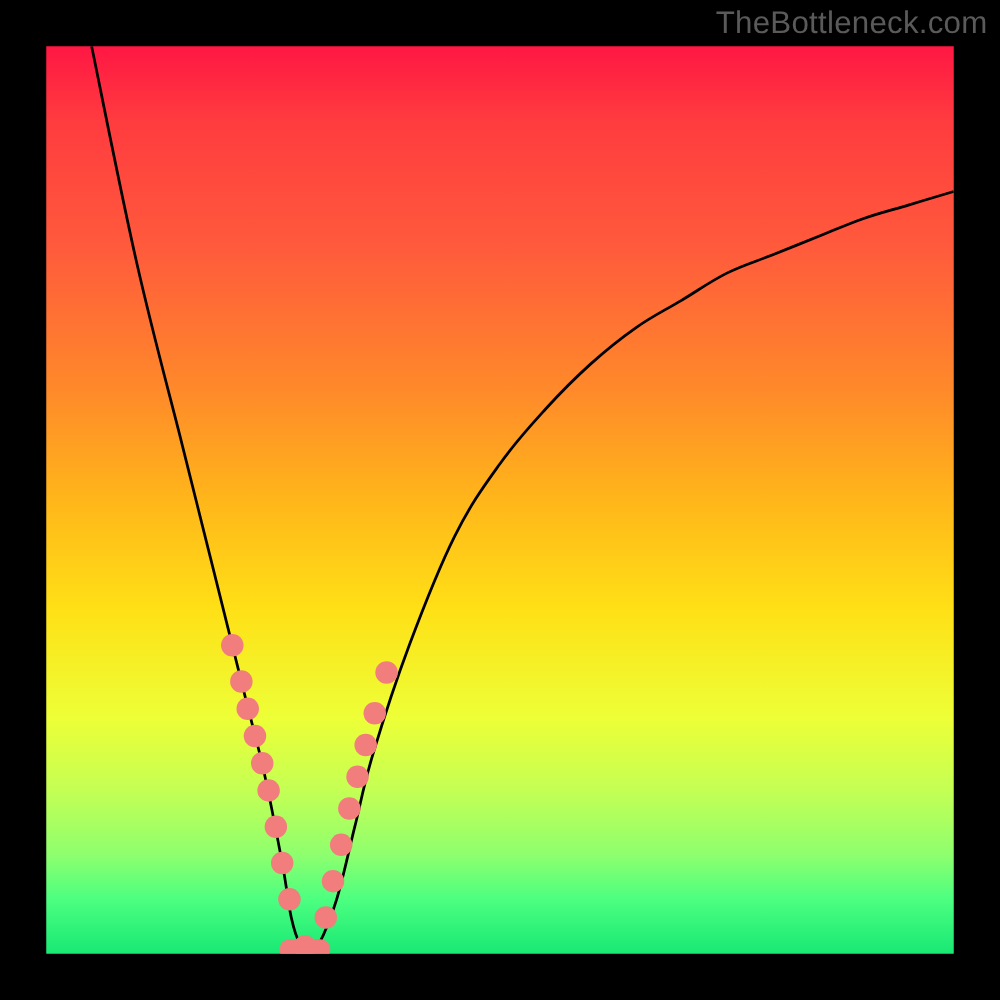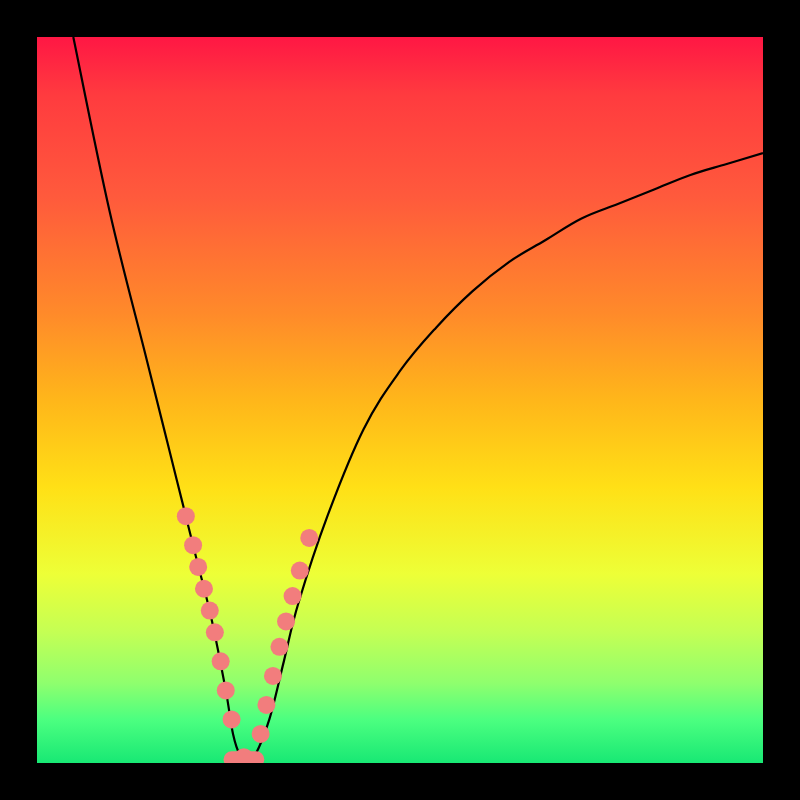--- a/index.html
+++ b/index.html
@@ -56,20 +56,21 @@
     top: 0;
     left: 0;
     width: 726px;
     height: 726px;
   }
 </style>
 </head>
 <body>
 
 <div class="frame">
+  <div class="watermark">TheBottleneck.com</div>
 
   <div class="plot-area">
     <svg class="curve-layer" viewBox="0 0 726 726" preserveAspectRatio="none">
       <path id="main-curve" fill="none" stroke="#000000" stroke-width="2.2" d="M 36.30 0.00 C 42.83 31.36, 59.53 116.74, 72.60 174.24 C 85.67 231.74, 98.45 277.62, 108.90 319.44 C 119.35 361.26, 124.15 380.42, 130.68 406.56 C 137.21 432.70, 139.97 443.73, 145.20 464.64 C 150.43 485.55, 154.49 501.81, 159.72 522.72 C 164.95 543.63, 169.01 557.28, 174.24 580.80 C 179.47 604.32, 184.84 632.49, 188.76 653.40 C 192.68 674.31, 193.41 685.20, 196.02 696.96 C 198.63 708.72, 200.67 714.17, 203.28 718.74 C 205.89 723.31, 207.93 722.37, 210.54 722.37 C 213.15 722.37, 213.88 725.93, 217.80 718.74 C 221.72 711.55, 227.09 699.43, 232.32 682.44 C 237.55 665.45, 241.61 645.27, 246.84 624.36 C 252.07 603.45, 253.52 592.42, 261.36 566.28 C 269.20 540.14, 278.64 510.52, 290.40 479.16 C 302.16 447.80, 313.63 418.18, 326.70 392.04 C 339.77 365.90, 349.93 352.26, 363.00 333.96 C 376.07 315.66, 386.23 304.77, 399.30 290.40 C 412.37 276.03, 422.53 265.86, 435.60 254.10 C 448.67 242.34, 458.83 234.21, 471.90 225.06 C 484.97 215.91, 495.13 211.12, 508.20 203.28 C 521.27 195.44, 531.43 188.03, 544.50 181.50 C 557.57 174.97, 567.73 172.21, 580.80 166.98 C 593.87 161.75, 604.03 157.69, 617.10 152.46 C 630.17 147.23, 640.33 142.51, 653.40 137.94 C 666.47 133.37, 676.63 130.97, 689.70 127.05 C 702.77 123.13, 719.47 118.12, 726.00 116.16"></path>
       <g id="marker-group">
           <circle cx="148.83" cy="479.16" r="9" fill="#f27d7d" stroke="#c75f5f" stroke-width="0"></circle>
           <circle cx="156.09" cy="508.20" r="9" fill="#f27d7d" stroke="#c75f5f" stroke-width="0"></circle>
           <circle cx="161.17" cy="529.98" r="9" fill="#f27d7d" stroke="#c75f5f" stroke-width="0"></circle>
           <circle cx="166.98" cy="551.76" r="9" fill="#f27d7d" stroke="#c75f5f" stroke-width="0"></circle>
           <circle cx="172.79" cy="573.54" r="9" fill="#f27d7d" stroke="#c75f5f" stroke-width="0"></circle>

